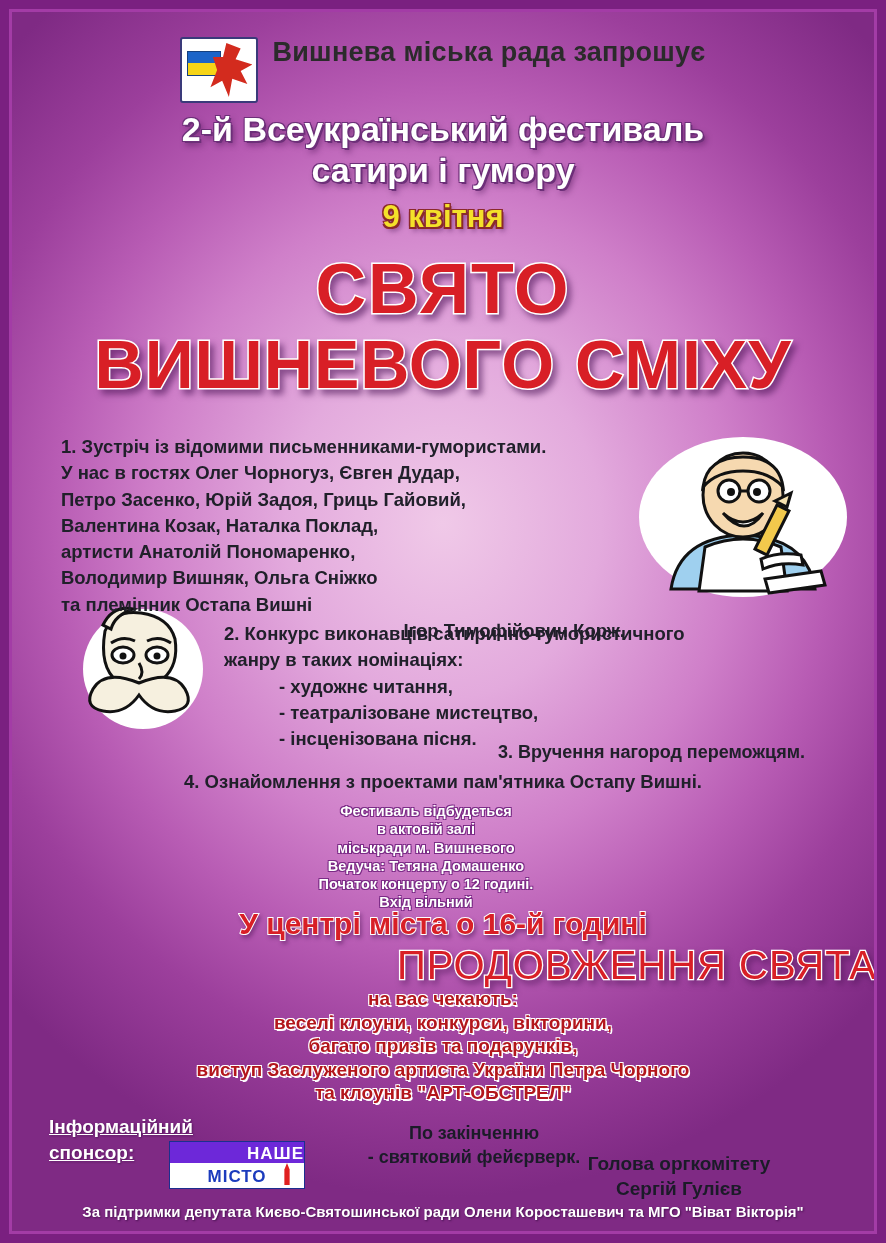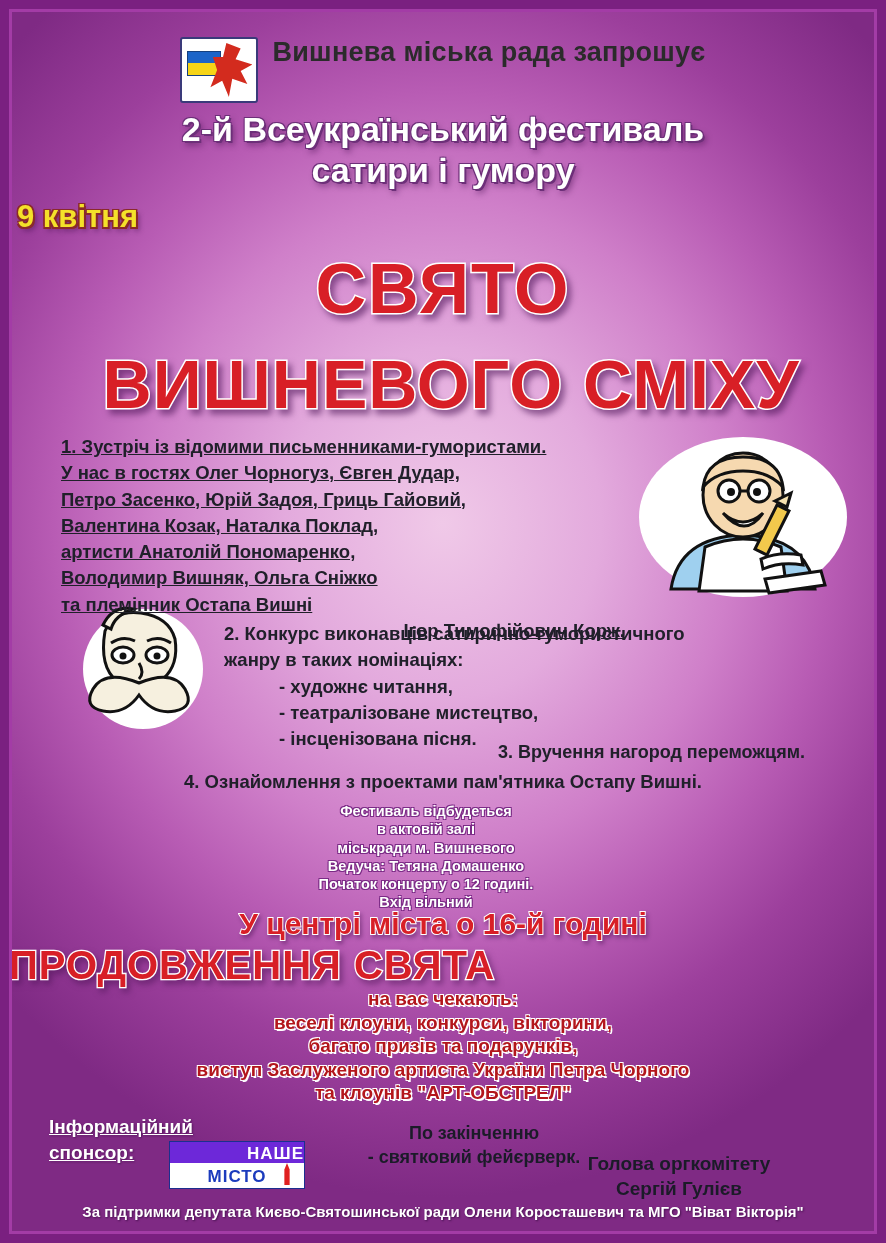--- a/index.html
+++ b/index.html
@@ -89,60 +89,58 @@
     line-height: 1.22;
     font-weight: bold;
     color: #fff;
     text-shadow: 2px 2px 0 #6d2f79, -1px -1px 0 #6d2f79, 1px -1px 0 #6d2f79, -1px 1px 0 #6d2f79, 3px 4px 6px rgba(60,10,70,.55);
   }
   .date-line {
     position: absolute;
     top: 190px;
     left: 0;
     width: 100%;
+    text-align: center;
     font-size: 31px;
     font-weight: bold;
     color: #f4e12a;
     text-shadow: 2px 2px 0 #8a2a2a, -1.5px -1.5px 0 #8a2a2a, 1.5px -1.5px 0 #8a2a2a, -1.5px 1.5px 0 #8a2a2a, 3px 4px 5px rgba(60,10,70,.5);
-    padding-left: 8px;
   }
   .big-1, .big-2 {
     position: absolute;
     left: 0;
     width: 100%;
     text-align: center;
     font-weight: bold;
     color: #d81f26;
     -webkit-text-stroke: 3px #ffffff;
     paint-order: stroke fill;
     letter-spacing: 2px;
     filter: drop-shadow(4px 5px 3px rgba(70,15,80,.55));
   }
   .big-1 {
     top: 240px;
     font-size: 70px;
   }
   .big-2 {
-    top: 336px;
+    top: 316px;
     font-size: 68px;
     letter-spacing: 1px;
-    margin-left: 8px;
   }
 
   
   .section-1 {
     position: absolute;
     top: 425px;
     left: 52px;
     width: 620px;
     font-size: 18.5px;
     line-height: 1.42;
     font-weight: bold;
     color: #20202a;
-    text-decoration: underline;
   }
   .section-1 .indent {
     display: block;
     text-align: right;
     padding-right: 56px;
   }
   .section-2 {
     position: absolute;
     top: 612px;
     left: 215px;
@@ -205,23 +203,23 @@
     color: #d81f26;
     -webkit-text-stroke: 2px #ffffff;
     paint-order: stroke fill;
     filter: drop-shadow(2px 3px 2px rgba(70,15,80,.45));
   }
   .cont-main {
     position: absolute;
     top: 934px;
     left: 0;
     width: 100%;
-    text-align: left;
+    text-align: right;
     font-size: 40px;
-    font-weight: bold;
+    font-weight: normal;
     color: #d81f26;
     -webkit-text-stroke: 2.6px #ffffff;
     paint-order: stroke fill;
     letter-spacing: 1px;
     filter: drop-shadow(3px 4px 3px rgba(70,15,80,.5));
   }
   .cont-sub {
     position: absolute;
     top: 978px;
     left: 0;

